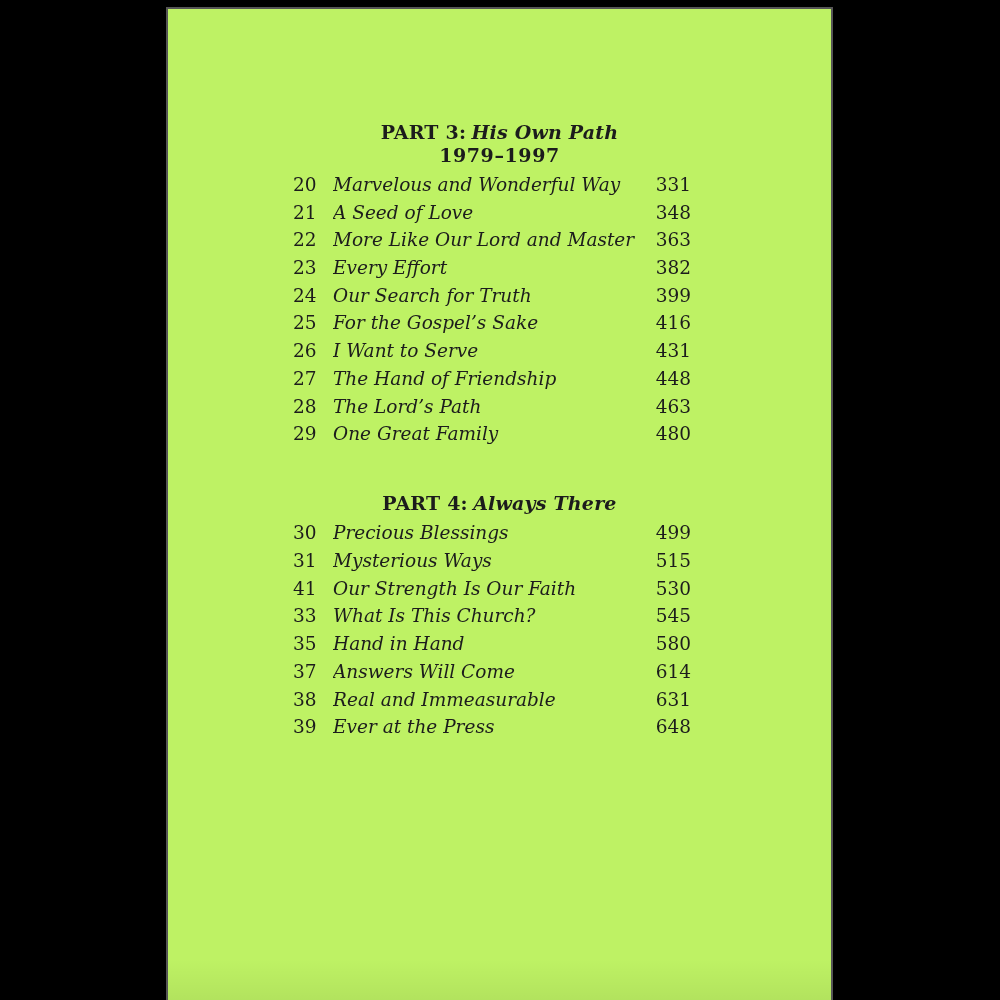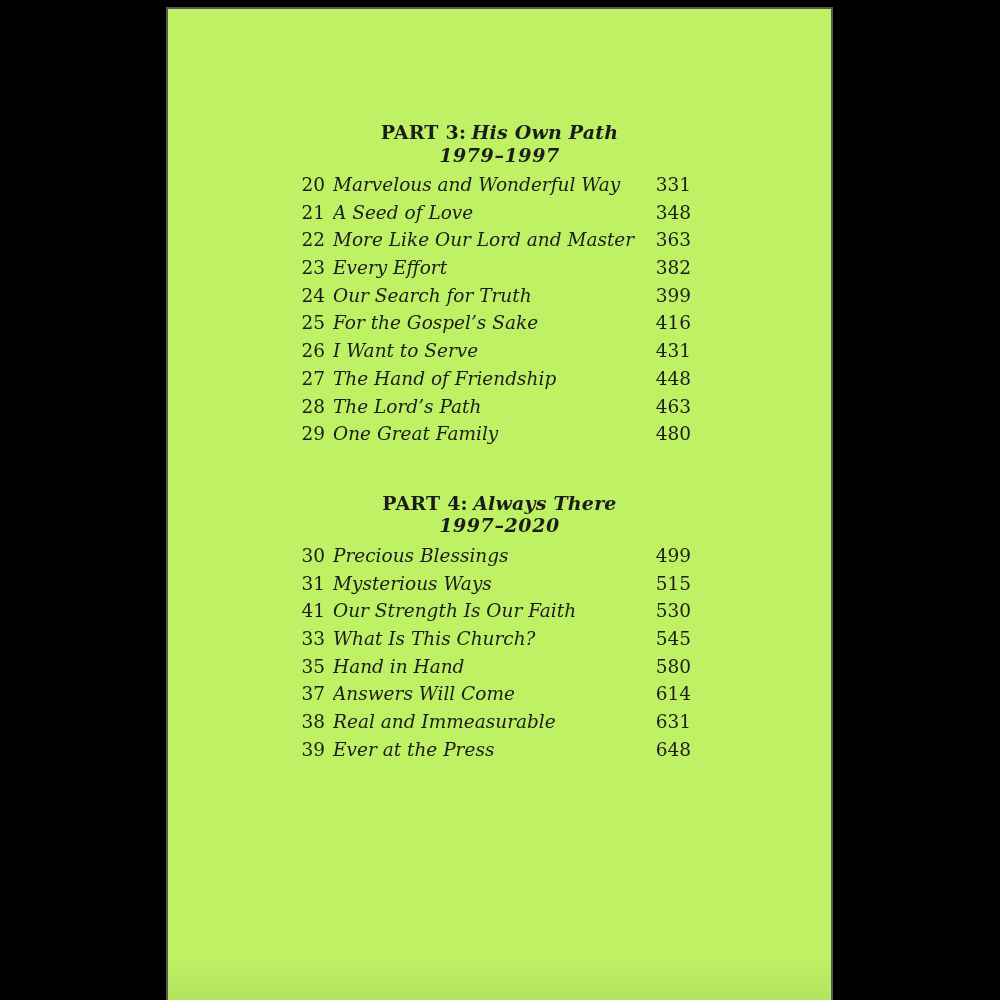--- a/index.html
+++ b/index.html
@@ -50,34 +50,33 @@
     font-weight: bold;
     letter-spacing: 0.2px;
   }
   .part-title { font-style: italic; margin-left: 0.28em; }
   .part-years {
     text-align: center;
     font-size: 19px;
     line-height: 22.5px;
     font-weight: bold;
     letter-spacing: 0.6px;
-    font-style: italic;
   }
   .entries { margin-top: 5px; }
   .toc-row {
     display: flex;
     align-items: baseline;
     height: 27.7px;
     line-height: 27.7px;
     padding-left: 125px;
     padding-right: 140px;
     font-size: 18.5px;
     cursor: pointer;
   }
-  .num   { flex: 0 0 32px; text-align: right; }
+  .num   { flex: 0 0 32px; }
   .title { flex: 1 1 auto; font-style: italic; white-space: nowrap; overflow: hidden; margin-left: 8px; }
   .pagenum { flex: 0 0 auto; }
 </style>
 </head>
 <body>
 
 <div class="stage">
   <div class="letterbox left"></div>
   <div class="page">
     <div class="toc" id="toc">
@@ -142,21 +141,20 @@
   <div class="toc-row">
     <span class="num">29</span>
     <span class="title">One Great Family</span>
     <span class="pagenum">480</span>
   </div>
 </div>
   </section>
 
   <section class="toc-section">
     <h2 class="part-heading"><span class="part-label">PART 4:</span><span class="part-title">Always There</span></h2>
-    <div class="part-years">1997–2020</div>
     <div class="entries">
   <div class="toc-row">
     <span class="num">30</span>
     <span class="title">Precious Blessings</span>
     <span class="pagenum">499</span>
   </div>
 
   <div class="toc-row">
     <span class="num">31</span>
     <span class="title">Mysterious Ways</span>

